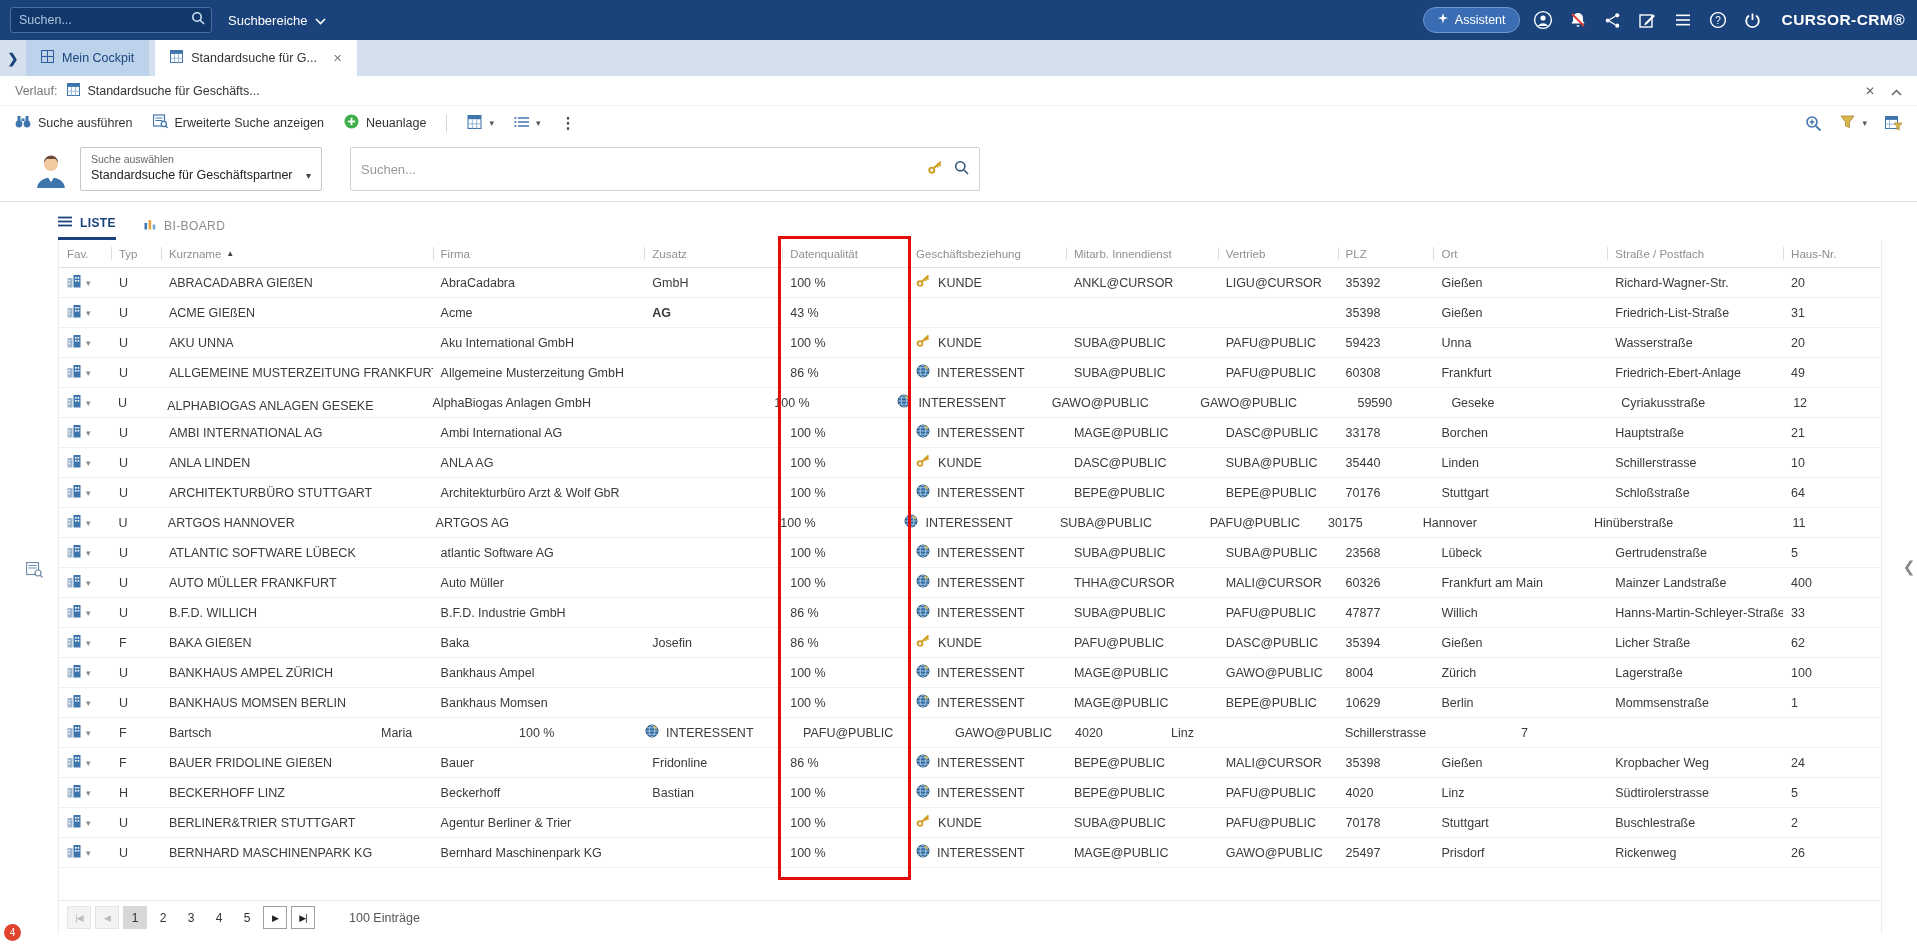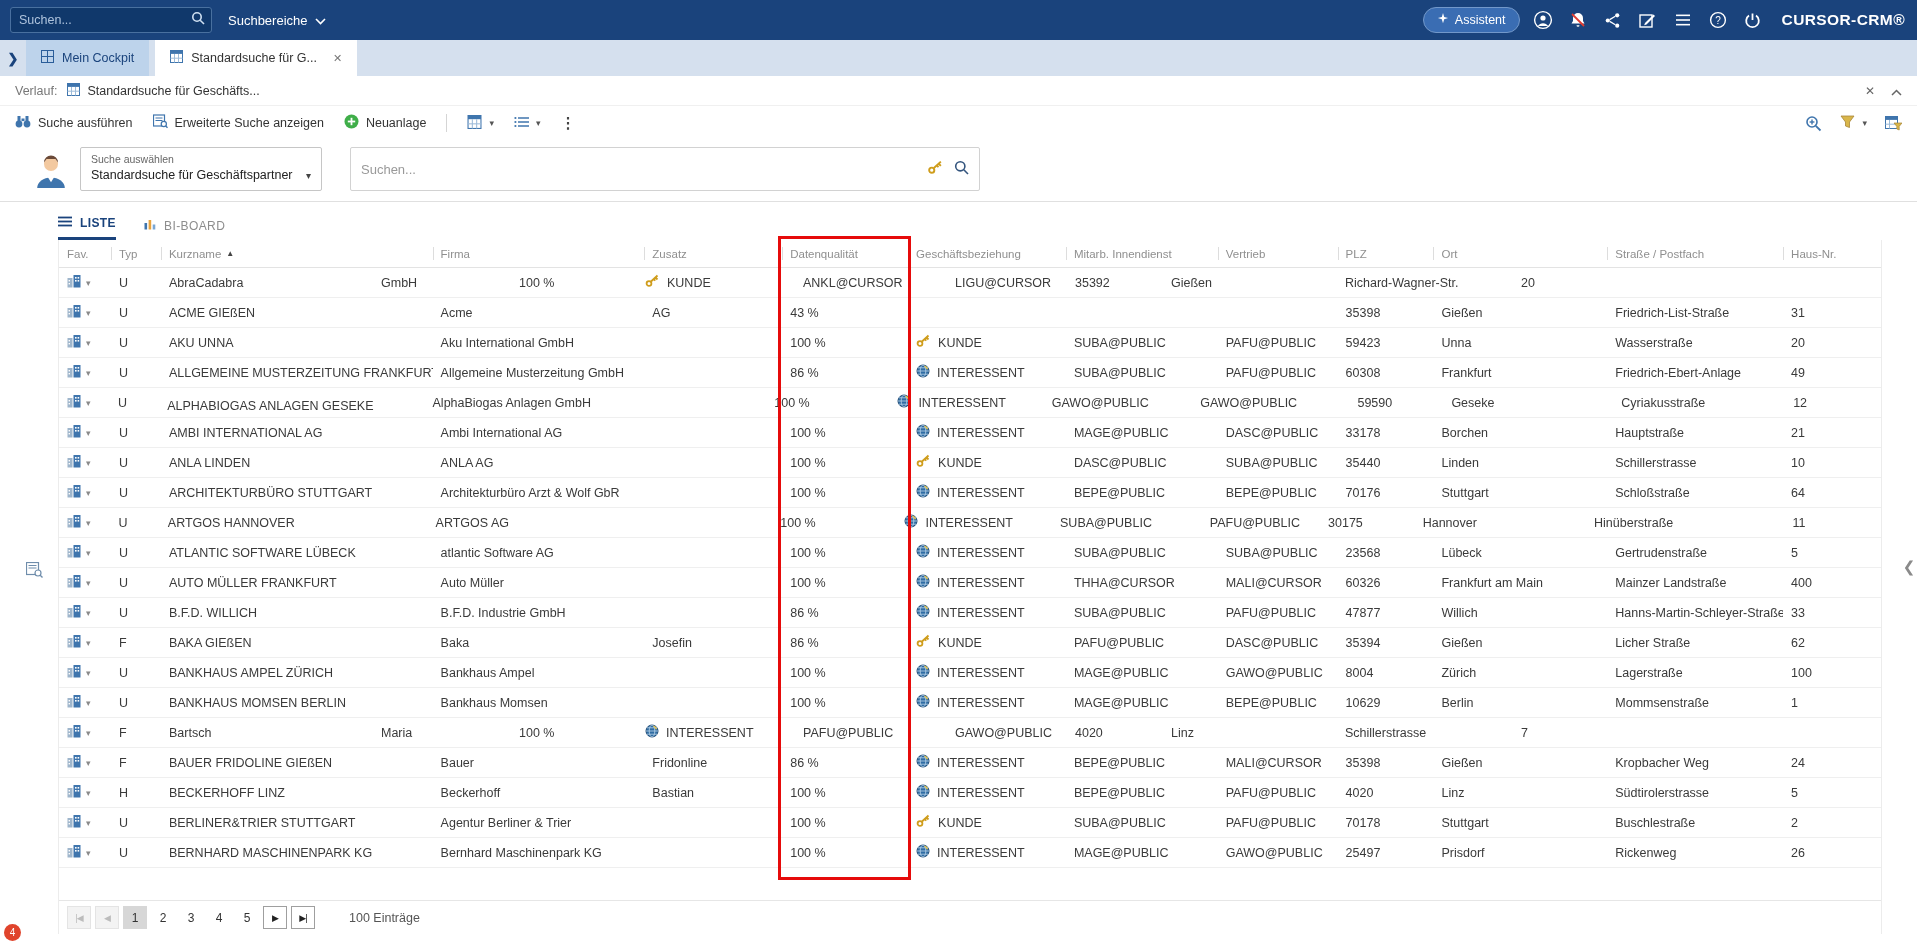--- a/index.html
+++ b/index.html
@@ -387,20 +387,21 @@
                 <rect x="10.6" y="3" width="1.6" height="1.6" fill="#fff"></rect>
                 <rect x="8" y="6" width="1.6" height="1.6" fill="#fff"></rect>
                 <rect x="10.6" y="6" width="1.6" height="1.6" fill="#fff"></rect>
                 <rect x="1.6" y="6" width="1.4" height="1.4" fill="#fff"></rect>
                 <rect x="1.6" y="9" width="1.4" height="1.4" fill="#fff"></rect>
               </svg></span>
             <span class="caret">▾</span>
           </span>
         </div>
         <div class="tcell" style="width: 50px;">U</div>
+        <div class="tcell" style="width: 272px;">ABRACADABRA GIEßEN</div>
         <div class="tcell" style="width: 212px;">AbraCadabra</div>
         <div class="tcell" style="width: 138px;">GmbH</div>
         <div class="tcell" style="width: 126px;">100 %</div>
         <div class="tcell" style="width: 158px;">
           <span class="relwrap">
             <span><svg width="15" height="14" viewBox="0 0 15 14">
                 <g stroke="#cf9d1c" stroke-width="1.8" fill="none">
                   <circle cx="4" cy="9.5" r="2.4"></circle>
                   <path d="M6 7.5 L12.5 1.5 M10.5 3.5 L12.5 5.5 M8.8 5.2 L10.3 6.7"></path>
                 </g>
@@ -427,21 +428,21 @@
                 <rect x="10.6" y="6" width="1.6" height="1.6" fill="#fff"></rect>
                 <rect x="1.6" y="6" width="1.4" height="1.4" fill="#fff"></rect>
                 <rect x="1.6" y="9" width="1.4" height="1.4" fill="#fff"></rect>
               </svg></span>
             <span class="caret">▾</span>
           </span>
         </div>
         <div class="tcell" style="width: 50px;">U</div>
         <div class="tcell" style="width: 272px;">ACME GIEßEN</div>
         <div class="tcell" style="width: 212px;">Acme</div>
-        <div class="tcell" style="width: 138px;">AG</div>
+        <div class="tcell" style="width: 138px; font-weight: bold;">AG</div>
         <div class="tcell" style="width: 126px;">43 %</div>
         <div class="tcell" style="width: 158px;"></div>
         <div class="tcell" style="width: 152px;"></div>
         <div class="tcell" style="width: 120px;"></div>
         <div class="tcell" style="width: 96px;">35398</div>
         <div class="tcell" style="width: 174px;">Gießen</div>
         <div class="tcell" style="width: 176px;">Friedrich-List-Straße</div>
         <div class="tcell" style="width: 98px;">31</div>
       </div>
       <div class="trow">

